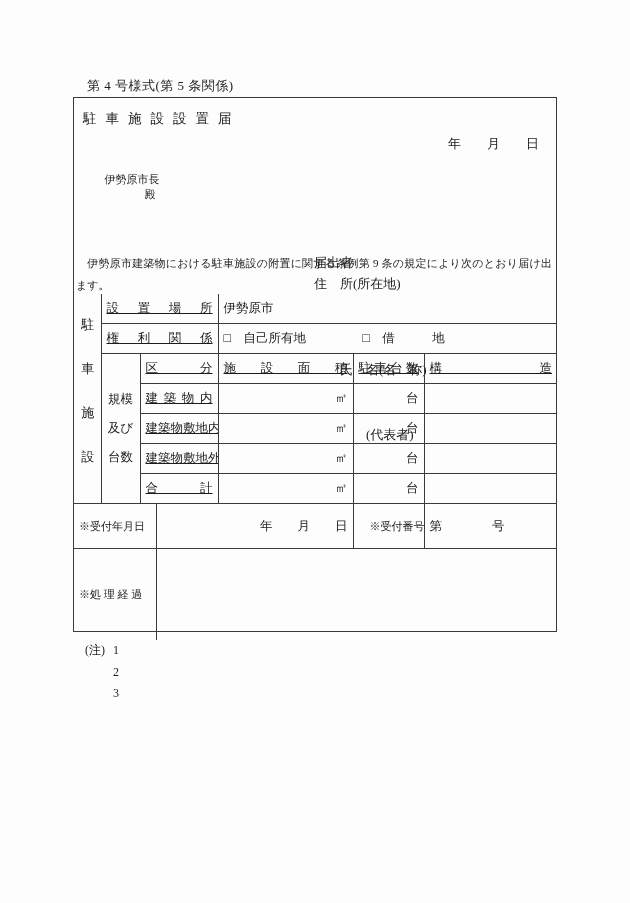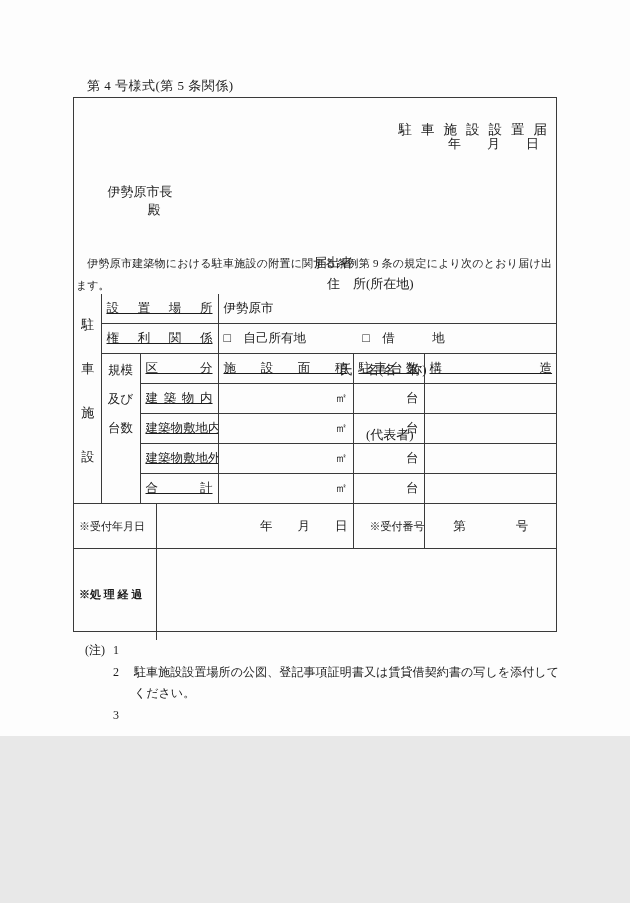--- a/index.html
+++ b/index.html
@@ -1,53 +1,53 @@
 <!DOCTYPE html>
 <html><head>
 <meta charset="utf-8">
 <style>
   html,body{margin:0;padding:0;background:#e8e8e8;}
   .page{
     position:relative;
-    width:630px;height:736px;
+    width:630px;height:903px;
     background:#fdfdfd;
     font-family:"Liberation Serif","DejaVu Serif",serif;
     color:#1c1c1c;
     margin:0 auto;
     overflow:hidden;
   }
   .form-number{
     position:absolute;left:87px;top:77px;
     font-size:13px;letter-spacing:0.5px;white-space:pre;
   }
   .form-box{
     position:absolute;left:73px;top:97px;
     width:484px;height:535px;
     border:1px solid #3a3a3a;
     box-sizing:border-box;
   }
   .form-title{
-    position:absolute;top:23px;left:0;width:100%;
-    text-align:right;font-size:13.5px;letter-spacing:9px;
+    position:absolute;top:12px;left:0;width:100%;
+    text-align:left;font-size:13.5px;letter-spacing:9px;
     text-indent:9px;white-space:pre;
   }
   .date-line{
     position:absolute;top:37px;right:17px;
     font-size:13px;white-space:pre;
   }
   .addressee-line{
-    position:absolute;top:69px;left:14px;
-    font-size:13px;white-space:pre;
+    position:absolute;top:62px;left:14px;
+    font-size:11px;white-space:pre;
   }
   .addressee-line .honorific{margin-left:40px;}
   .applicant{
     position:absolute;top:89px;left:214px;
     font-size:13px;line-height:21.5px;white-space:pre;
   }
-  .applicant .addr{margin-left:13px;font-family:Liberation Serif, serif;}
+  .applicant .addr{font-family:Liberation Serif, serif;}
   .applicant .l2{padding-left:52px;}
   .applicant .l3{padding-left:78px;}
   .declaration{
     position:absolute;top:155px;left:2px;right:4px;
     font-size:11px;line-height:21.5px;
     text-align:justify;
   }
   table.form-table{
     position:absolute;left:0;top:196px;
     width:483px;
@@ -66,28 +66,28 @@
   tr.r29 td{height:29px;}
   tr.r44 td{height:44px;}
   tr.r92 td{height:91px;}
   td.jc{text-align:justify;text-align-last:justify;padding:0 5px;text-decoration:underline;}
   td.val{padding-left:7px;}
   td.unit{text-align:right;padding-right:6px;}
   td.vcell{padding:0;}
   .vwrap{height:203px;display:flex;justify-content:center;padding-top:10px;box-sizing:border-box;}
   .vtext{writing-mode:vertical-rl;letter-spacing:44px;font-size:13px;}
   td.scell{padding:0;}
-  .swrap{height:145px;display:flex;flex-direction:column;align-items:center;line-height:29px;font-size:12.5px;}
+  .swrap{height:145px;display:flex;flex-direction:column;justify-content:center;align-items:center;line-height:29px;font-size:12.5px;}
   td.smlbl{font-size:11px;padding-left:5px;margin-left:32px;}
   td.smlbl.center{text-align:center;padding:0 16px;}
   td.datecell{text-align:right;padding-right:10px;}
-  td.numcell{text-align:center;}
+  td.numcell{text-align:left;}
   .opt2{margin-left:53px;}
   .rights-cell span{white-space:pre;}
-  td.proc{vertical-align:middle;font-weight:bold;}
+  td.proc{vertical-align:middle;}
   .notes{
     position:absolute;left:85px;top:640px;width:474px;
     font-size:12px;line-height:21.5px;
   }
   .note-item{display:flex;align-items:flex-start;}
   .note-prefix{width:28px;flex:none;white-space:pre;}
   .note-num{width:21px;flex:none;}
   .note-text{flex:1;text-align:justify;}
 </style>
 </head>
@@ -198,21 +198,20 @@
   </div>
 
   <div class="notes">
     <div class="note-item">
       <span class="note-prefix">(注)</span>
       <span class="note-num">1</span>
     </div>
     <div class="note-item">
       <span class="note-prefix"></span>
       <span class="note-num">2</span>
-      <div class="note-text">駐車施設設置場所の公図、登記事項証明書又は賃貸借契約書の写しを添付してください。</div>
     </div>
     <div class="note-item">
       <span class="note-prefix"></span>
       <span class="note-num">3</span>
     </div>
   </div>
 
 </div>
 
 </body></html>

